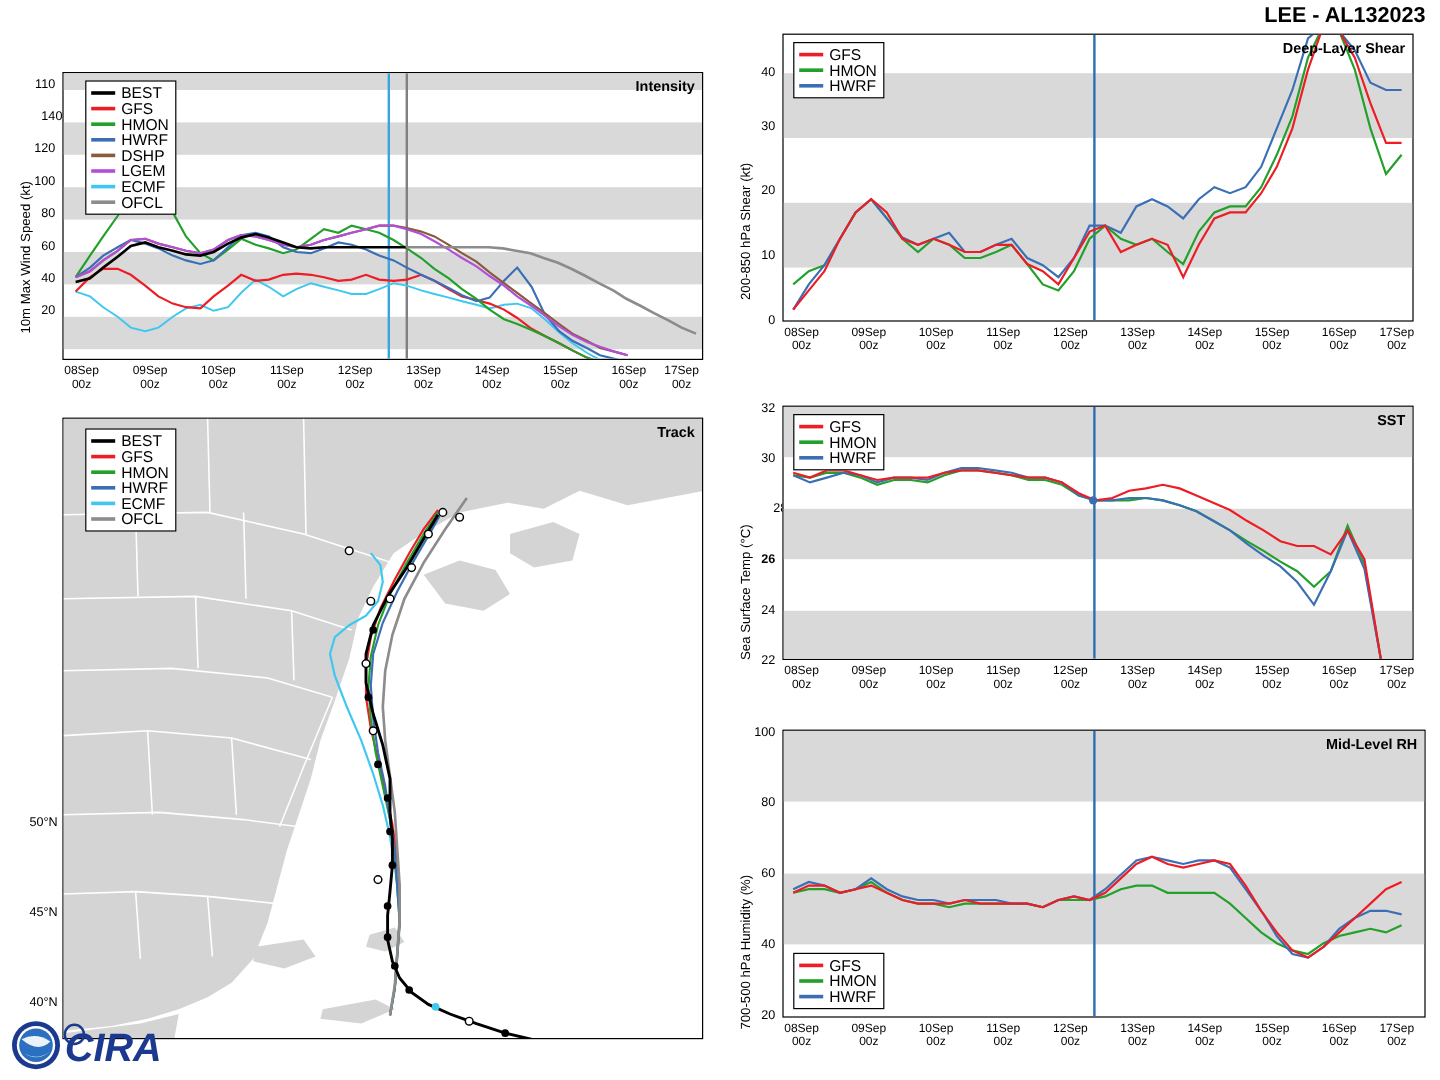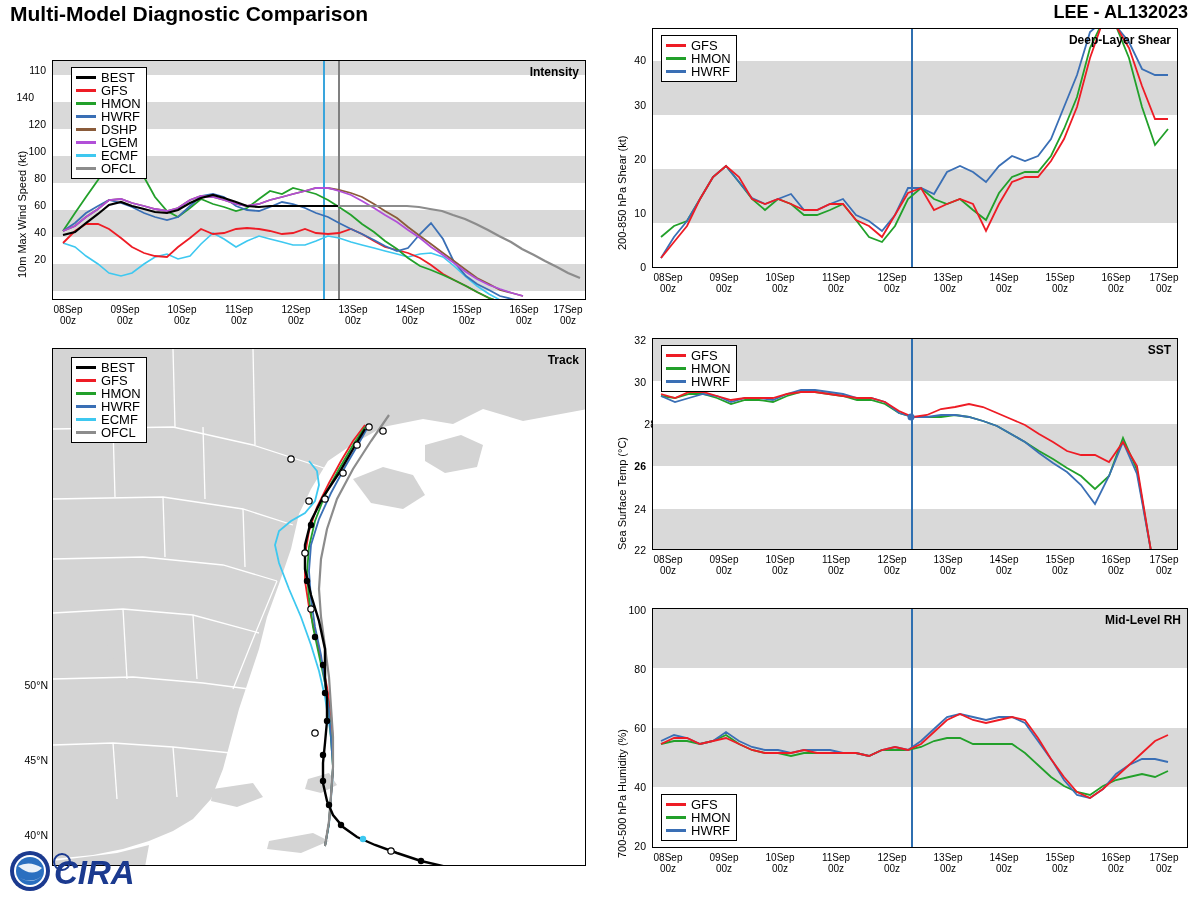--- a/index.html
+++ b/index.html
@@ -30,29 +30,28 @@
 
   svg.series{position:absolute;left:0;top:0;overflow:visible;}
 
   .logo{position:absolute;left:8px;bottom:6px;width:200px;height:46px;}
   .cira-text{font-family:"Liberation Sans", sans-serif;font-weight:bold;font-style:italic;font-size:33px;fill:#1b3a8f;}
 </style>
 </head>
 <body>
 
 <div class="header">
-  <div class="title-left">Multi-Model Diagnostic Comparison</div>
   <div class="title-right">LEE - AL132023</div>
 </div>
 
 <div class="panel" style="left:0;top:28px;width:596px;height:290px;">
   <div class="ylabel" style="left:16px;top:250px;transform:rotate(-90deg);">10m Max Wind Speed (kt)</div>
 
   <div class="ytick" style="left:18px;top:36px;width:28px;">110</div>
-  <div class="ytick" style="left:6px;top:63px;width:28px;">140</div>
+  <div class="ytick" style="left:24px;top:63px;width:28px;">140</div>
   <div class="ytick" style="left:18px;top:90px;width:28px;">120</div>
   <div class="ytick" style="left:18px;top:117px;width:28px;">100</div>
   <div class="ytick" style="left:18px;top:144px;width:28px;">80</div>
   <div class="ytick" style="left:18px;top:171px;width:28px;">60</div>
   <div class="ytick" style="left:18px;top:198px;width:28px;">40</div>
   <div class="ytick" style="left:18px;top:225px;width:28px;">20</div>
 
   <div class="plotbox" style="left:52px;top:32px;width:534px;height:240px;">
     <div class="band" style="top:0px;height:14px;"></div>
     <div class="band" style="top:41px;height:27px;"></div>

